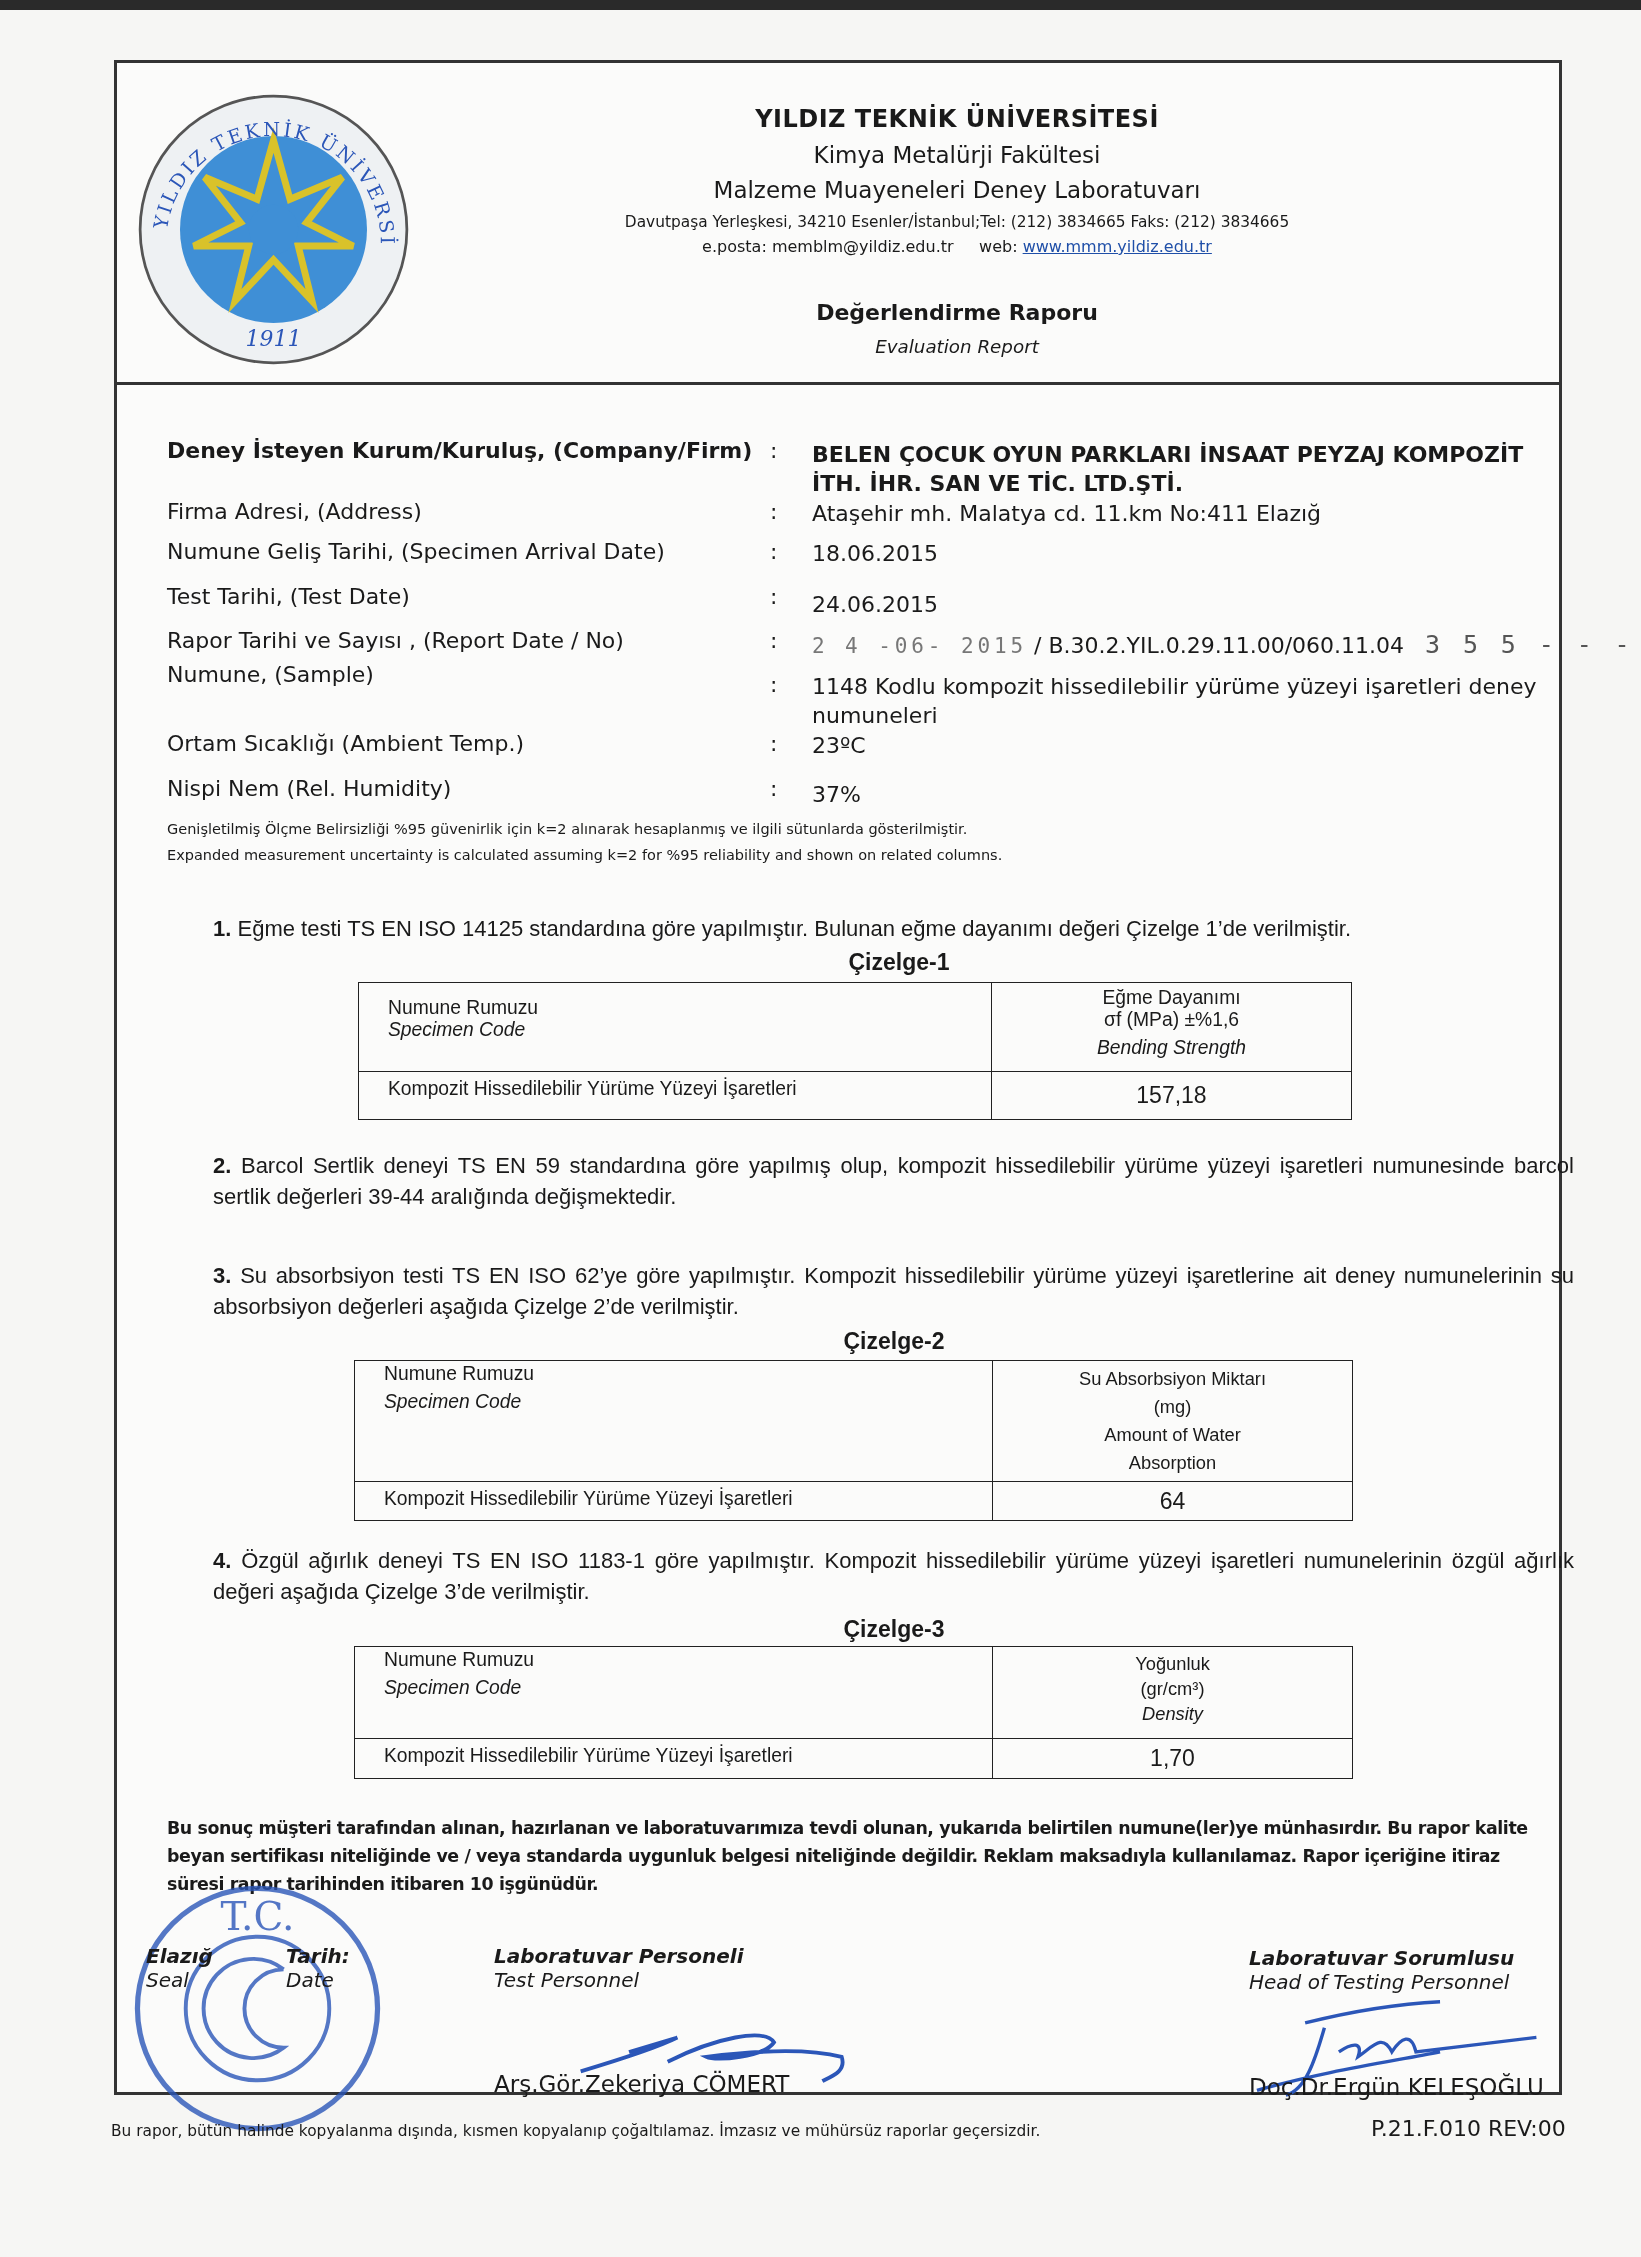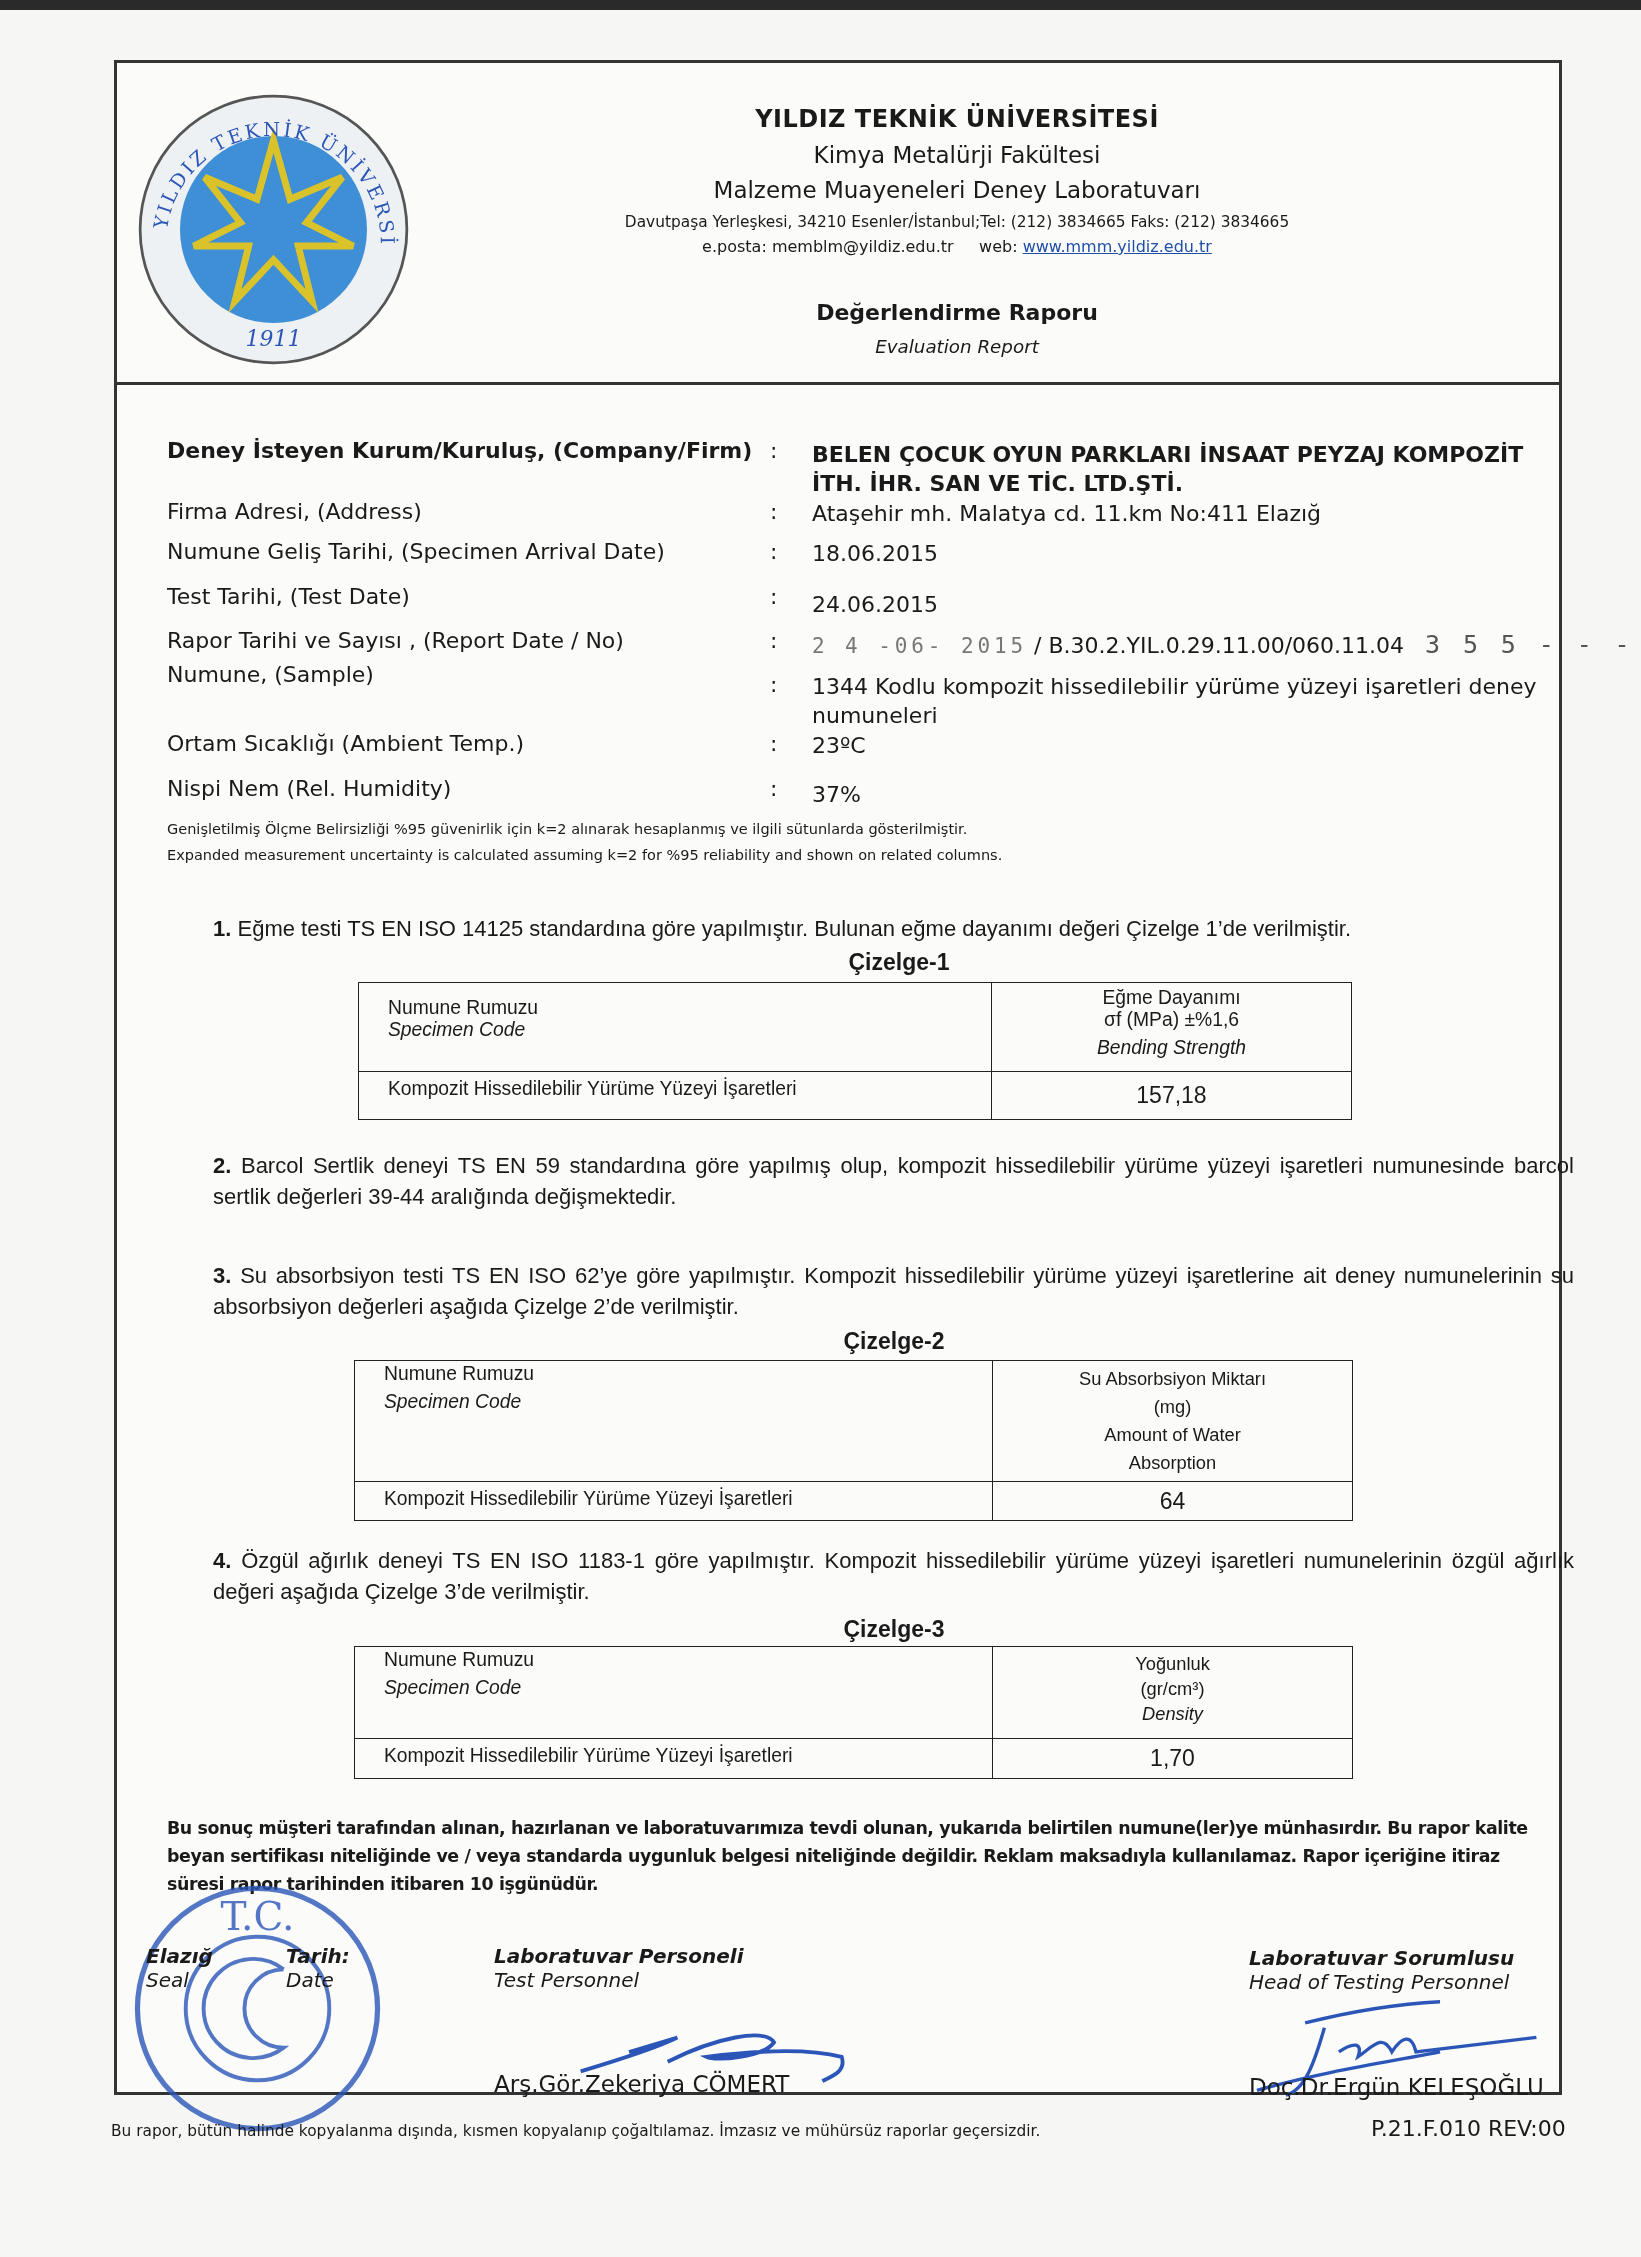--- a/index.html
+++ b/index.html
@@ -106,21 +106,21 @@
     <span class="colon">:</span>
     <span class="val" style="white-space:nowrap;top:1.9px">
       <span class="stamp">2 4 -06- 2015</span>
       <span>/ B.30.2.YIL.0.29.11.00/060.11.04</span>
       &nbsp;&nbsp;<span class="stamp" style="font-size:25px;color:#555">3 5 5 - - -</span>
     </span>
   </div>
   <div class="info" style="top:599px;">
     <span class="lbl">Numune, (Sample)</span>
     <span class="colon" style="top:9.7px">:</span>
-    <span class="val" style="top:9.7px">1344 Kodlu kompozit hissedilebilir yürüme yüzeyi işaretleri deney numuneleri</span>
+    <span class="val" style="top:9.7px">1148 Kodlu kompozit hissedilebilir yürüme yüzeyi işaretleri deney numuneleri</span>
   </div>
   <div class="info" style="top:668px;">
     <span class="lbl">Ortam Sıcaklığı (Ambient Temp.)</span>
     <span class="colon">:</span>
     <span class="val">23ºC</span>
   </div>
   <div class="info" style="top:713px;">
     <span class="lbl">Nispi Nem (Rel. Humidity)</span>
     <span class="colon">:</span>
     <span class="val" style="top:3.9px">37%</span>

